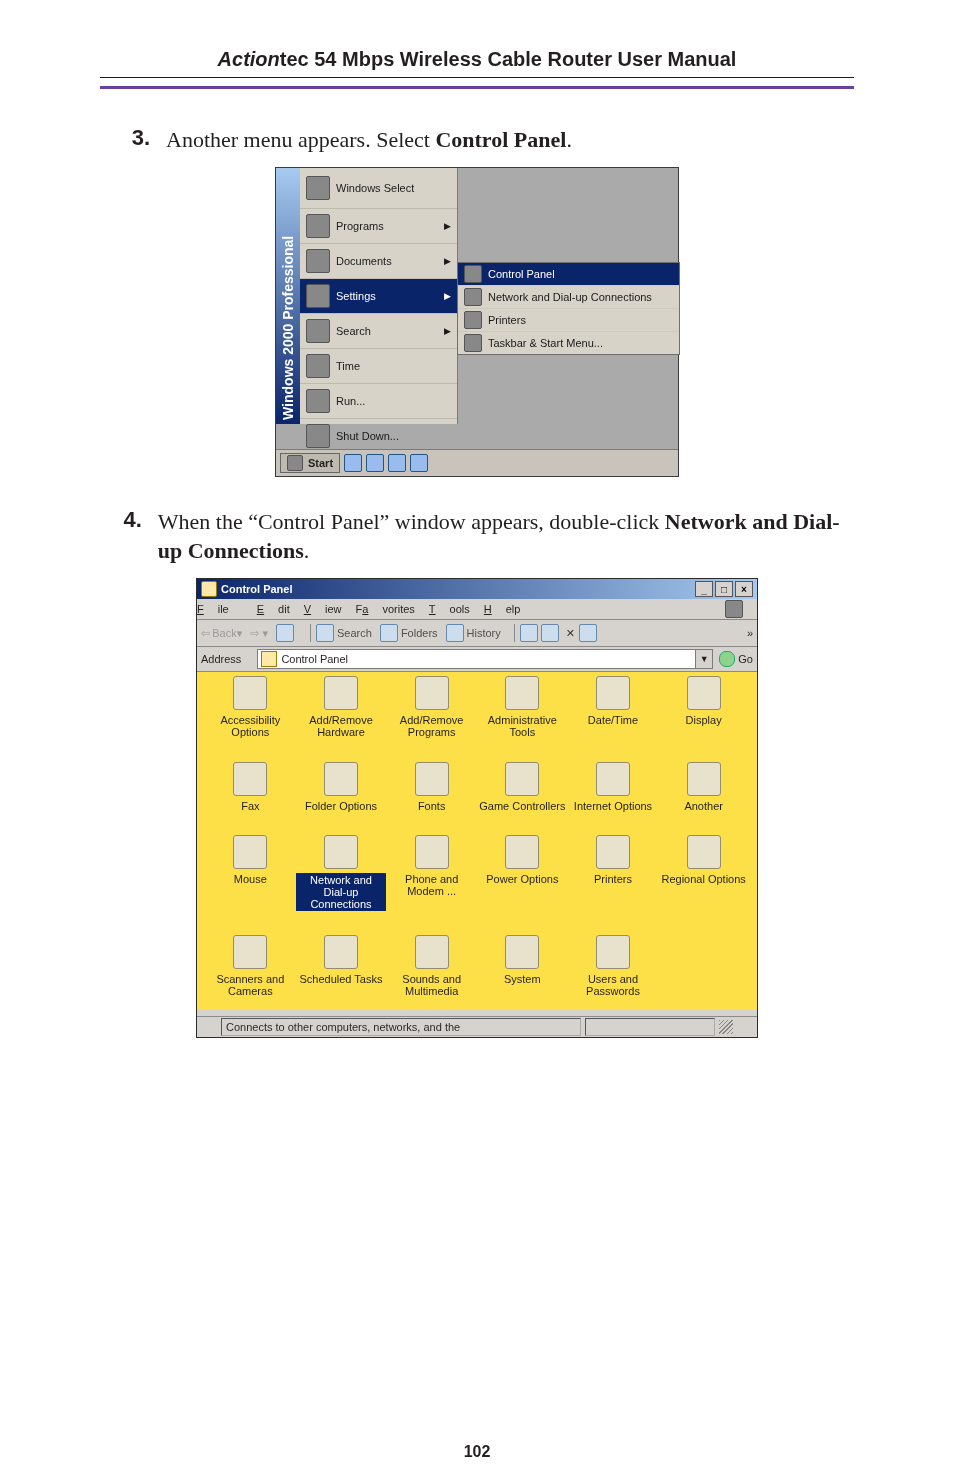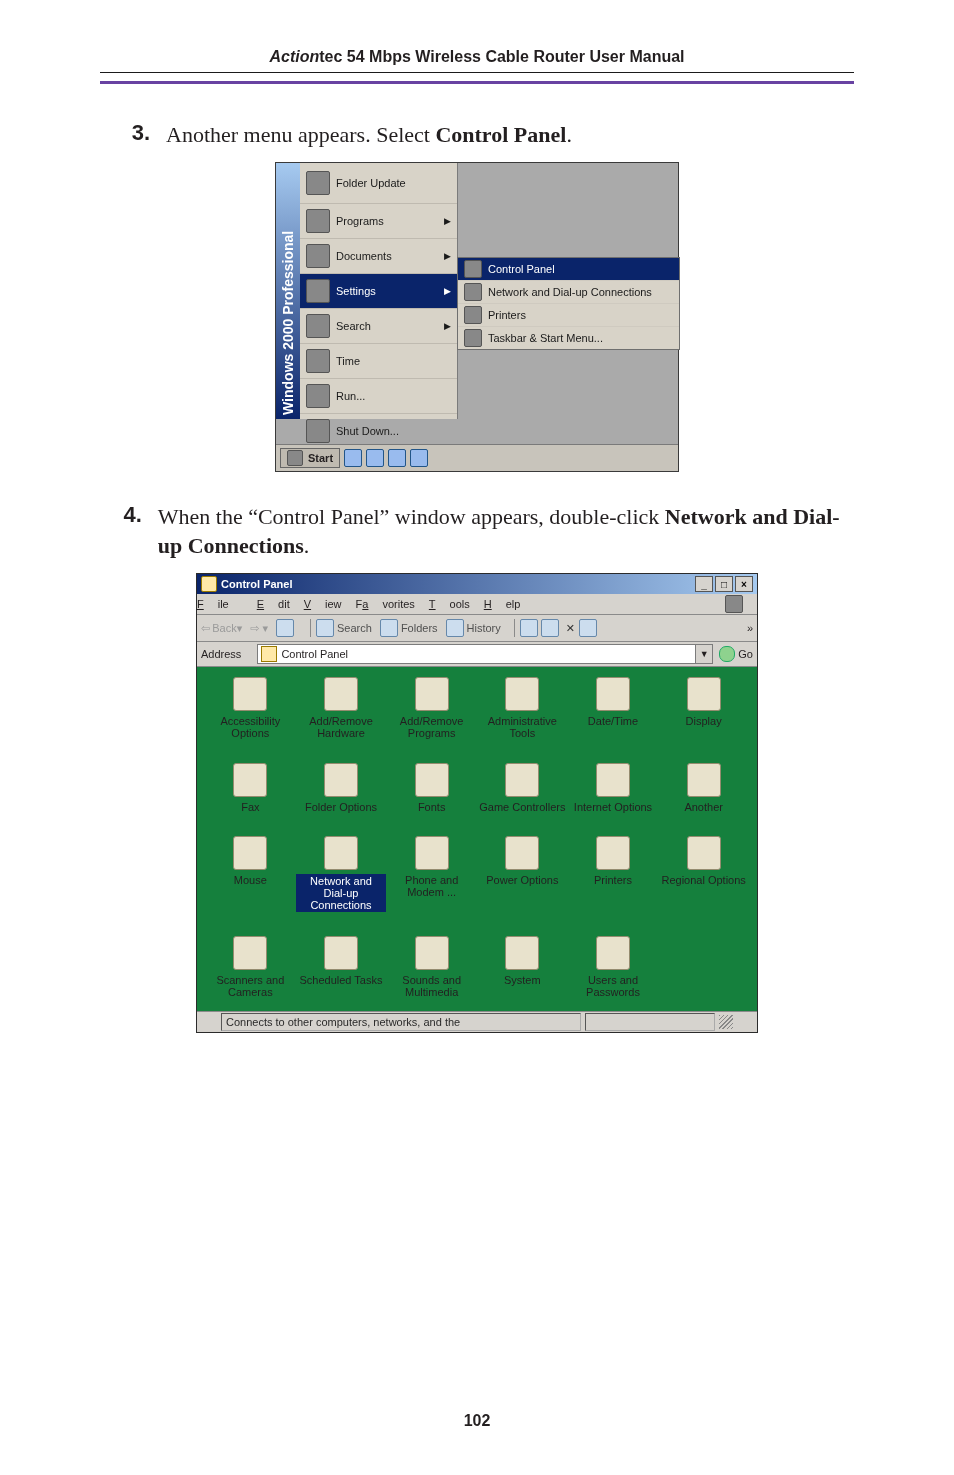--- a/index.html
+++ b/index.html
@@ -11,21 +11,21 @@
     min-height: 1475px;
     box-sizing: border-box;
     position: relative;
   }
   .page {
     padding: 48px 100px 40px 100px;
   }
   .header-title {
     font-family: Arial, Helvetica, sans-serif;
     font-weight: bold;
-    font-size: 16px;
+    font-size: 20px;
     text-align: center;
     margin-bottom: 6px;
   }
   .header-title .brand-ital { font-style: italic; }
   .hr-thin { border: none; border-top: 1px solid #1b1b1b; margin: 0; }
   .hr-purple { border: none; border-top: 3px solid #6842a2; margin-top: 8px; margin-bottom: 36px; }
   .step { display: flex; margin-top: 20px; margin-bottom: 10px; }
   .step-num {
     width: 50px; text-align: right; font-family: Arial, sans-serif; font-weight: bold;
     font-size: 22px; color: #231f20; padding-right: 16px;
@@ -85,29 +85,29 @@
   .tico{width:16px;height:16px;background:#cde; border:1px solid #68a; margin-right:3px;border-radius:2px;}
   .sep{width:1px;height:18px;background:#8a8a8a;margin:0 5px;}
   .morearrow{margin-left:auto;font-size:11px;}
   .addrbar{height:24px;display:flex;align-items:center;padding:0 4px;border-bottom:1px solid #8a8a8a;}
   .addrbar .lbl{margin-right:16px;}
   .addrfield{flex:1;height:18px;background:#fff;border:1px solid #7c7c7c;display:flex;align-items:center;padding:0 3px;}
   .addrfield .ico{width:14px;height:14px;background:#ffe9a8;border:1px solid #9b7a00;margin-right:4px;}
   .dd{width:16px;height:18px;background:#d6d3ce;border:1px solid #7c7c7c;border-left:none;display:flex;align-items:center;justify-content:center;font-size:9px;}
   .gobtn{margin-left:6px;display:flex;align-items:center;}
   .gobtn .gico{width:14px;height:14px;background:#8ed28e;border:1px solid #2a6; border-radius:7px;margin-right:3px;}
-  .iconarea{background:#15803d; height:330px; padding:10px 8px; display:grid; grid-template-columns:repeat(6,1fr); row-gap:14px;}
+  .iconarea{background:#fde047; height:330px; padding:4px 8px; display:grid; grid-template-columns:repeat(6,1fr); row-gap:14px;}
   .cpicon{display:flex;flex-direction:column;align-items:center;text-align:center;font-size:11px;line-height:1.1;}
   .cpicon .gl{width:32px;height:32px;background:#e8e2cc;border:1px solid #948c6f;margin-bottom:4px;border-radius:3px;}
   .cpicon.sel .lbl{background:#0a246a;color:#fff;padding:1px 2px;}
   .statusbar{position:absolute;left:0;right:0;bottom:0;height:20px;border-top:1px solid #8a8a8a;display:flex;align-items:center;padding:0 24px;color:#2a2a2a;background:#d6d3ce;}
   .statusbar .cell{border:1px inset #aaa; flex:1; height:16px; margin-right:4px; display:flex; align-items:center; padding:0 4px; overflow:hidden;}
   .statusbar .resize{width:14px;height:14px;background:repeating-linear-gradient(135deg,#888,#888 1px,transparent 1px,transparent 3px);}
   .page-num{
-    position:absolute; bottom:45px; left:0; right:0; text-align:center;
+    position:absolute; bottom:14px; left:0; right:0; text-align:center;
     font-family: Arial, sans-serif; font-weight:bold; color:#231f20; font-size:16px;
   }
 </style>
 </head>
 <body>
 
 <div class="page">
   <div class="header-title">
     <span class="brand-ital">Action</span><span>tec</span><span> 54 Mbps Wireless Cable Router User Manual</span>
   </div>
@@ -119,21 +119,21 @@
     <div class="step-text">
       <span>Another menu appears. Select </span><span class="bold">Control Panel</span><span>.</span>
     </div>
   </div>
 
   <div class="shot shot1">
     <div class="sm-banner">Windows 2000 Professional</div>
     <div class="sm-col">
       <div class="sm-item first">
           <span class="sm-icon"></span>
-          <span>Folder Update</span>
+          <span>Windows Select</span>
         </div>
       <div class="sm-item">
           <span class="sm-icon"></span>
           <span>Programs</span>
           <span class="sm-arrow">▶</span>
         </div>
       <div class="sm-item">
           <span class="sm-icon"></span>
           <span>Documents</span>
           <span class="sm-arrow">▶</span>

